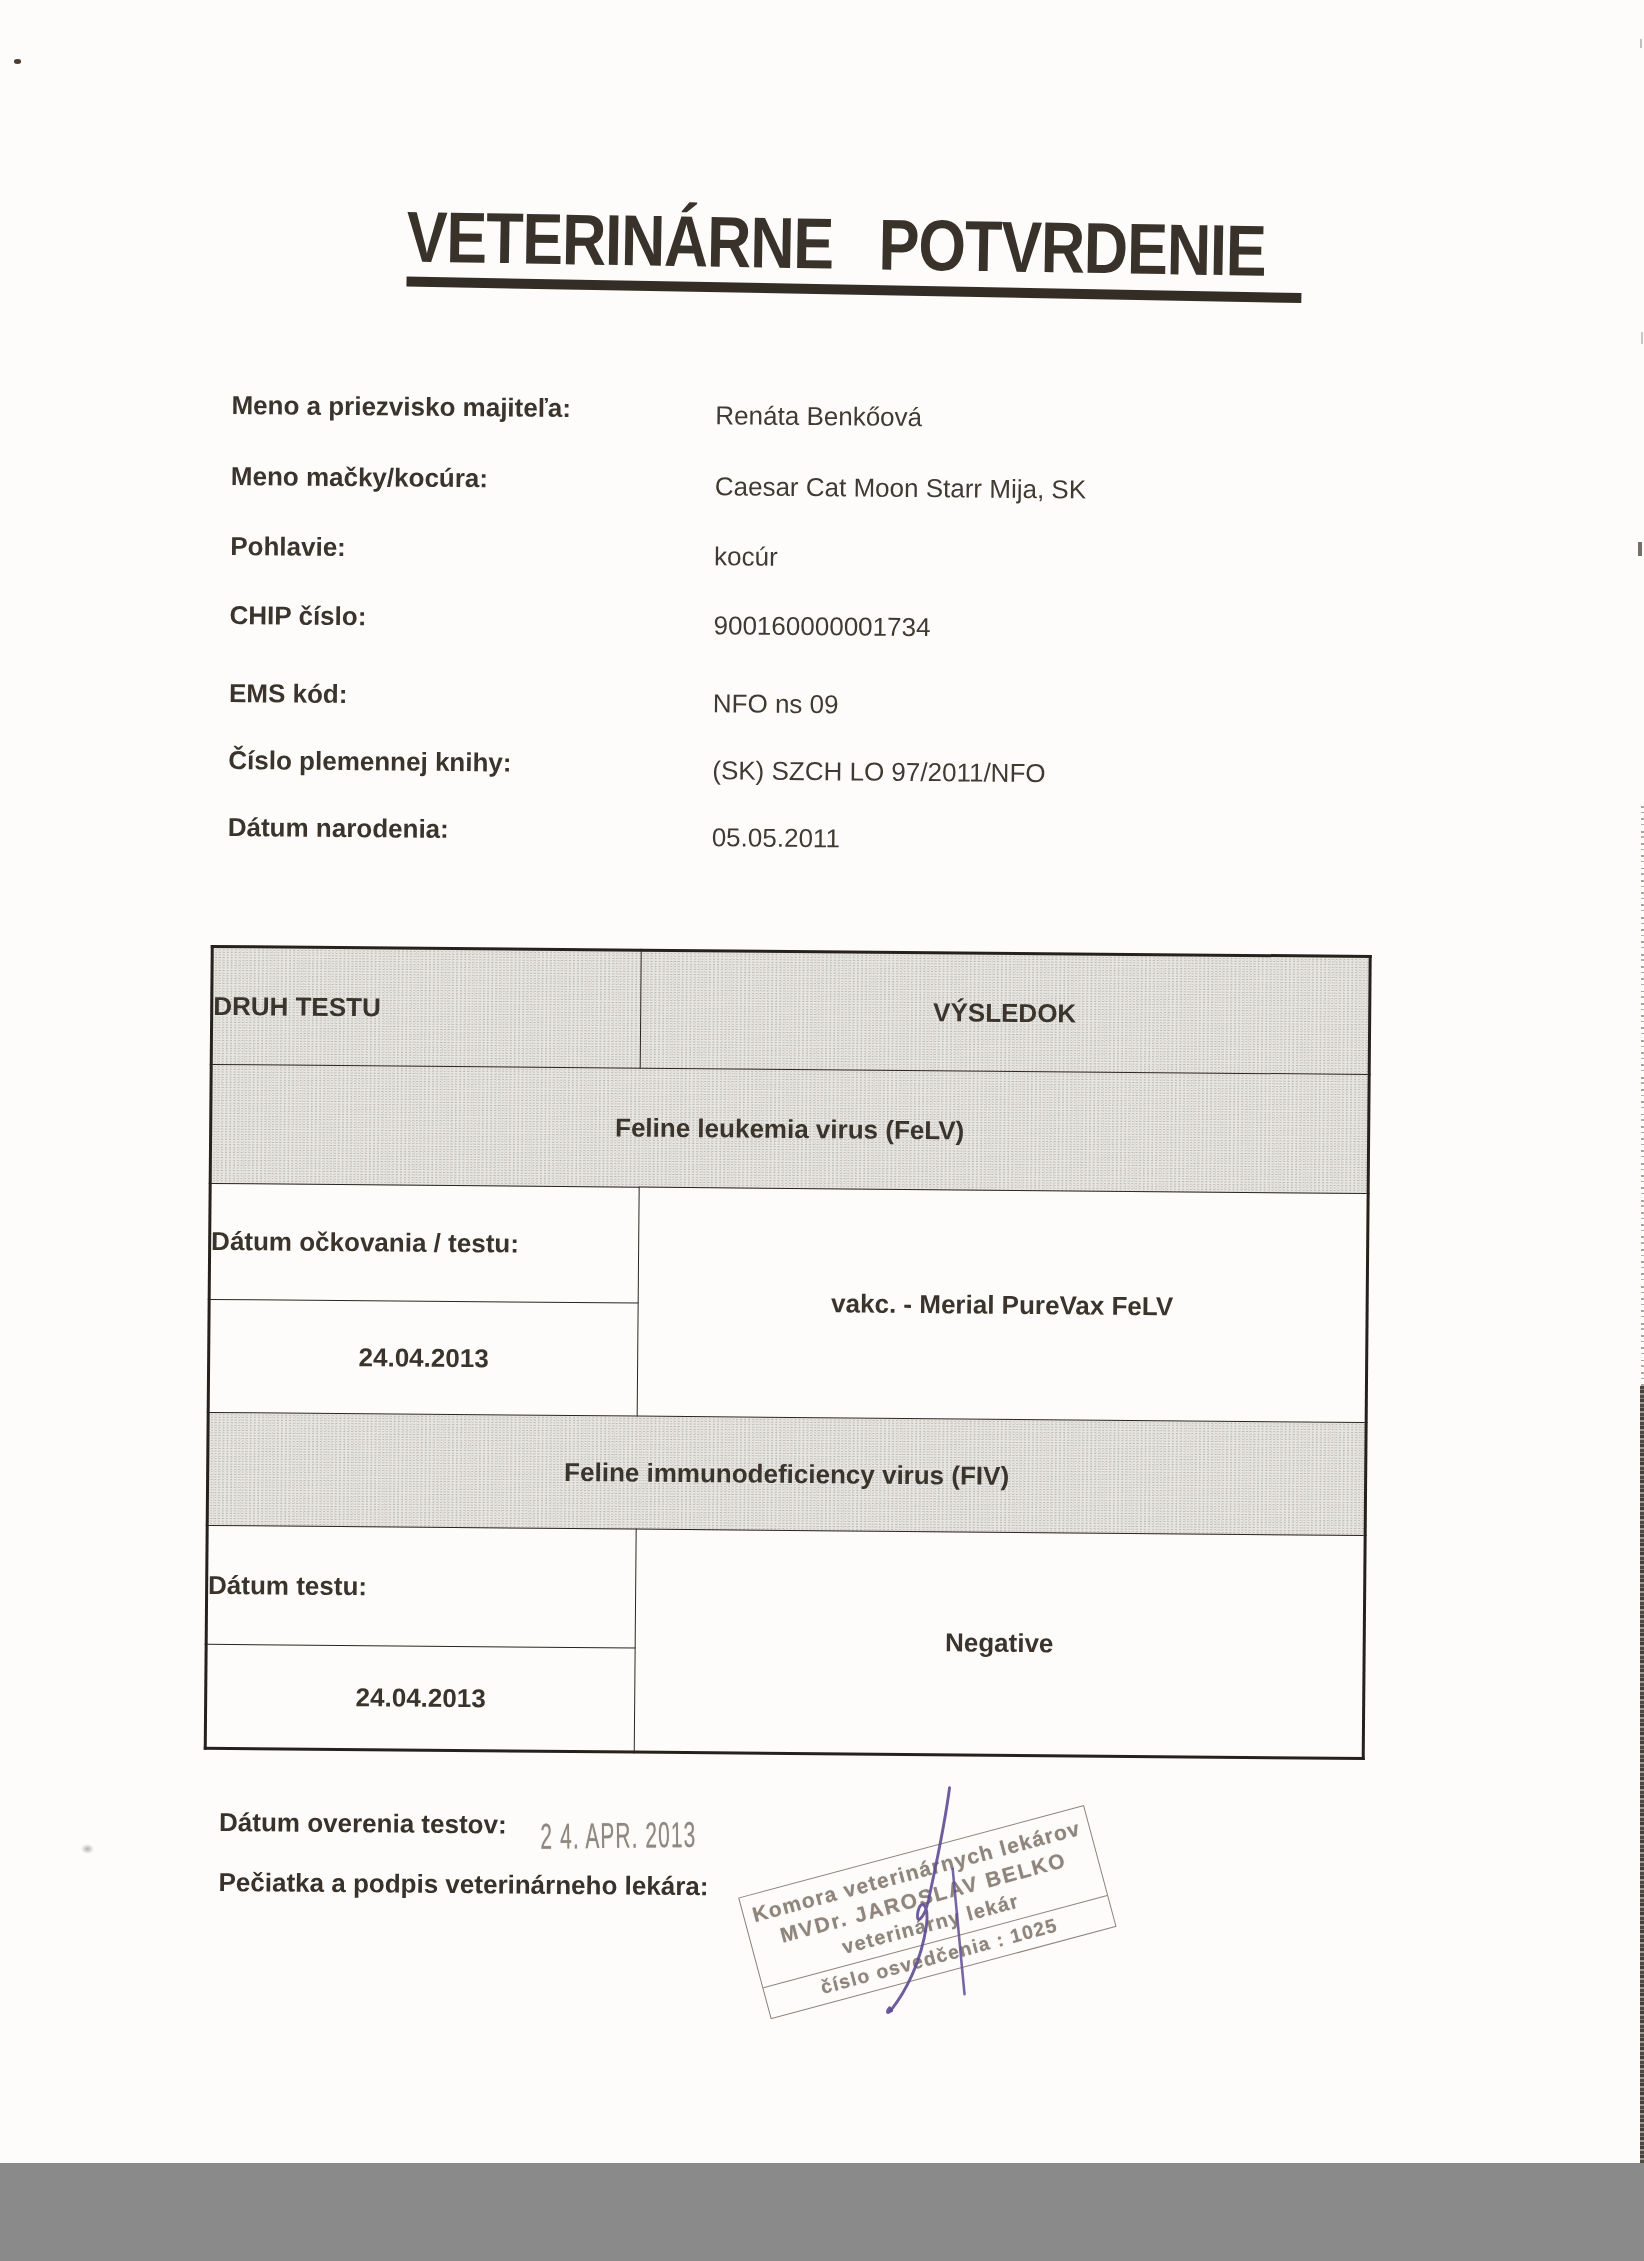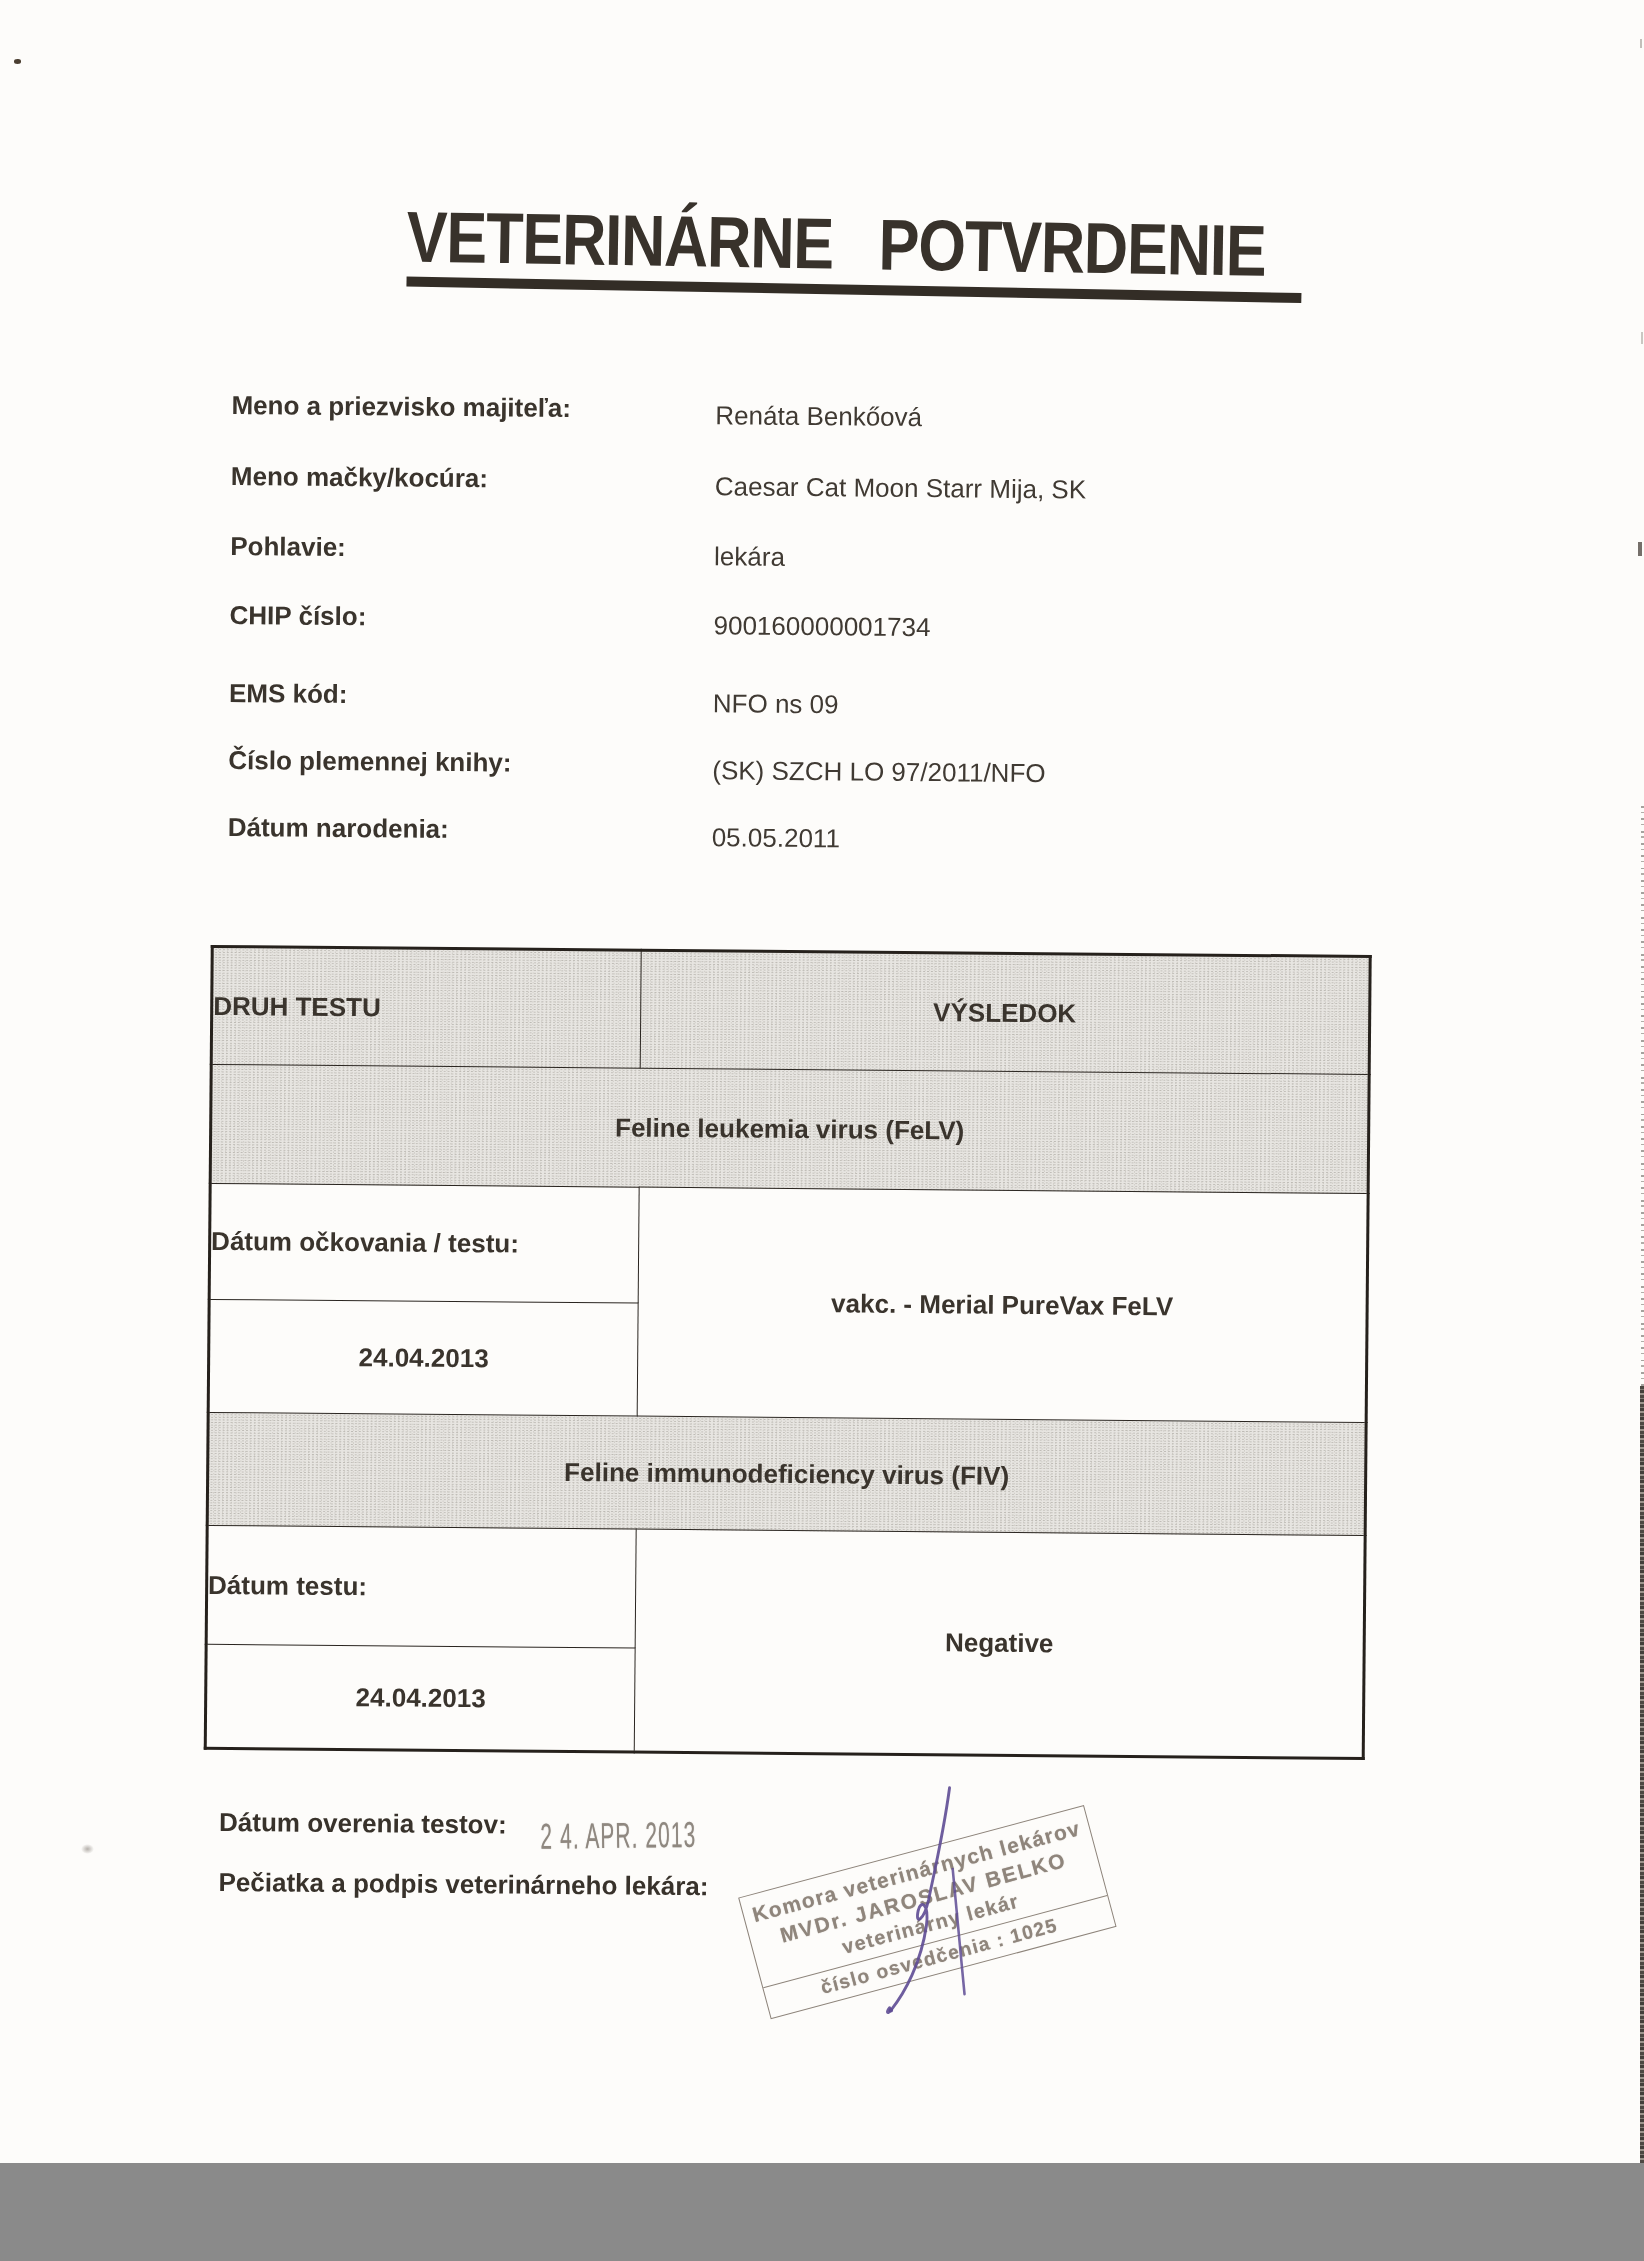--- a/index.html
+++ b/index.html
@@ -127,21 +127,21 @@
     <div class="field" style="top:388px">
       <div class="flabel">Meno a priezvisko majiteľa:</div>
       <div class="fvalue">Renáta Benkőová</div>
     </div>
     <div class="field" style="top:459px">
       <div class="flabel">Meno mačky/kocúra:</div>
       <div class="fvalue">Caesar Cat Moon Starr Mija, SK</div>
     </div>
     <div class="field" style="top:529px">
       <div class="flabel">Pohlavie:</div>
-      <div class="fvalue">lekára</div>
+      <div class="fvalue">kocúr</div>
     </div>
     <div class="field" style="top:598px">
       <div class="flabel">CHIP číslo:</div>
       <div class="fvalue">900160000001734</div>
     </div>
     <div class="field" style="top:676px">
       <div class="flabel">EMS kód:</div>
       <div class="fvalue">NFO ns 09</div>
     </div>
     <div class="field" style="top:743px">

